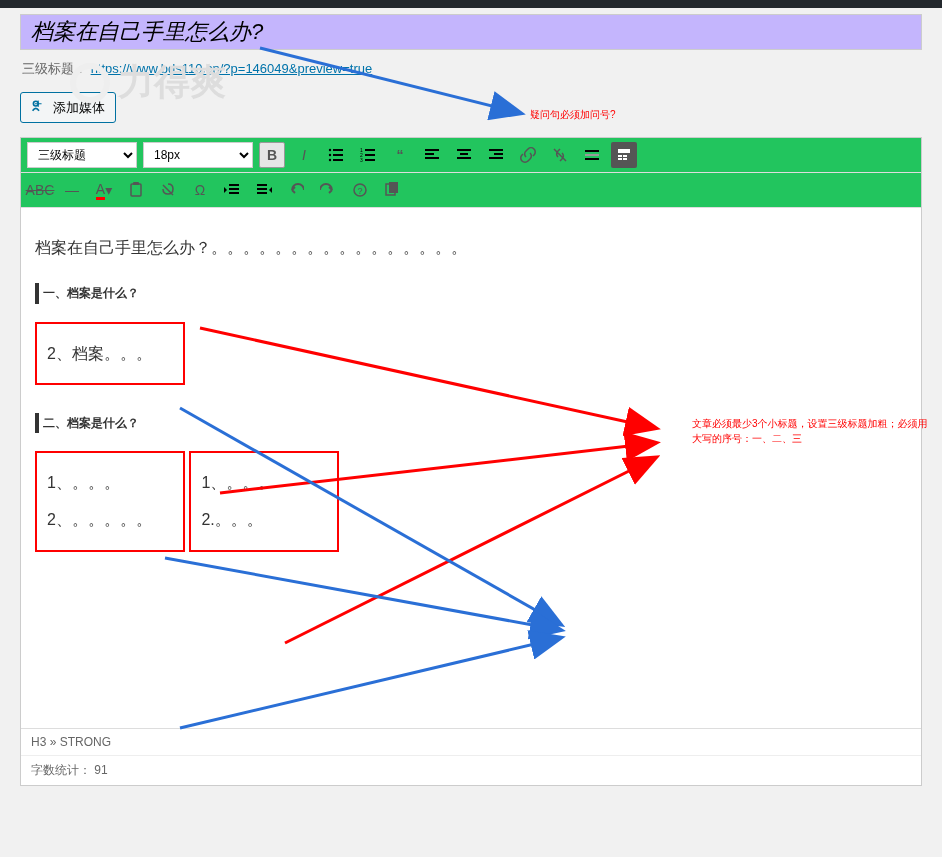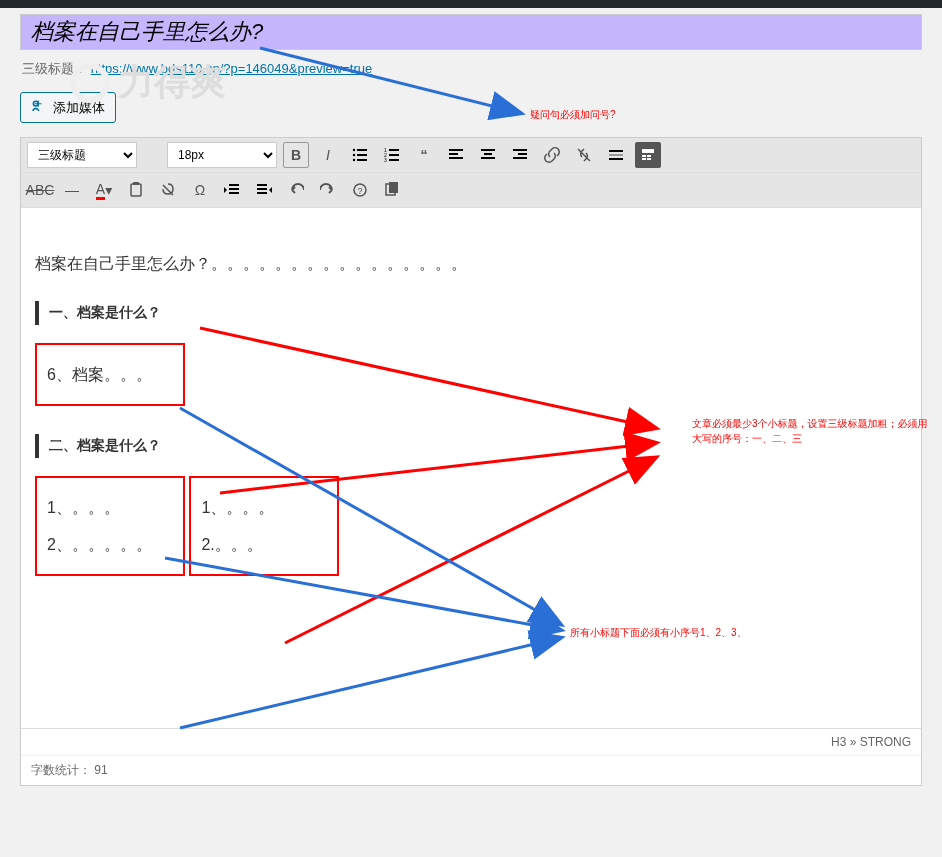--- a/index.html
+++ b/index.html
@@ -4,35 +4,35 @@
 <style>
 * { box-sizing: border-box; margin: 0; padding: 0; }
 body { font-family: Arial, "Microsoft YaHei", sans-serif; font-size: 13px; color: #333; background: #f1f1f1; width: 942px; }
 .topbar { height: 8px; background: #23282d; }
 .main { background: #f1f1f1; padding: 0 20px 10px 20px; position: relative; }
 .title-input { width: 100%; font-size: 22px; padding: 4px 10px; border: 1px solid #ccc; background: #c4b5fd; margin-top: 6px; font-style: italic; }
 .permalink-row { margin: 10px 0 14px 2px; font-size: 13px; color: #666; }
 .permalink-row a { color: #0073aa; text-decoration: underline; }
 .add-media-btn { display: inline-flex; align-items: center; gap: 6px; border: 1px solid #0071a1; color: #000000; background: #f3f5f6; padding: 5px 10px; border-radius: 3px; cursor: pointer; font-size: 13px; }
 .editor-wrap { border: 1px solid #ccc; background: #fff; margin-top: 14px; }
-.toolbar { background: #e5e5e5; border-bottom: 1px solid #ddd; padding: 4px 6px; display: flex; flex-wrap: wrap; align-items: center; gap: 6px; }
+.toolbar { background: #22c55e; border-bottom: 1px solid #ddd; padding: 4px 6px; display: flex; flex-wrap: wrap; align-items: center; gap: 6px; }
 .toolbar select { height: 26px; border: 1px solid #ccc; background: #fff; padding: 2px 6px; font-size: 12px; }
 .sel-heading { width: 110px; }
-.sel-fontsize { width: 110px; margin-left: 24px; }
+.sel-fontsize { width: 110px; }
 .tbtn { width: 26px; height: 26px; display: inline-flex; align-items: center; justify-content: center; border: 1px solid transparent; cursor: pointer; color: #555; font-size: 14px; border-radius: 2px; }
 .tbtn.bold-active { border: 1px solid #999; background: #e6e6e6; font-weight: bold; }
 .tbtn svg { width: 16px; height: 16px; }
 .row2 { border-bottom: 1px solid #ddd; }
 .content-area { padding: 18px 14px; min-height: 520px; font-size: 16px; line-height: 1.7; position: relative; }
-.content-area p { margin: 24px 0; }
-.content-area h3 { font-size: 14px; font-weight: bold; margin: 22px 0 12px 0; padding-left: 10px; border-left: 4px solid #333; }
+.content-area p { margin: 8px 0; }
+.content-area h3 { font-size: 12px; font-weight: bold; margin: 22px 0 12px 0; padding-left: 4px; border-left: 4px solid #333; }
 .redbox { border: 2px solid #ff0000; padding: 6px 10px; display: inline-block; min-width: 150px; margin: 6px 0; }
 .redbox p { margin: 10px 0; }
 .status-bar { border-top: 1px solid #ddd; font-size: 12px; color: #666; }
-.status-bar .path { padding: 6px 10px; border-bottom: 1px solid #eee; text-align: right; }
+.status-bar .path { padding: 6px 10px; border-bottom: 1px solid #eee; }
 .status-bar .wc { padding: 6px 10px; }
 .annotation { position: absolute; color: #ff0000; font-size: 10px; z-index: 20; }
 .watermark { position: absolute; left: 70px; top: 50px; font-size: 36px; color: #ddd; font-weight: bold; z-index: 0; display: flex; align-items: center; gap: 8px; }
 .watermark-circle { width: 40px; height: 40px; border-radius: 50%; border: 6px solid #eee; display: inline-block; position: relative; }
 .svg-overlay { position: absolute; top: 0; left: 0; pointer-events: none; z-index: 15; }
 
 
 </style>
 </head>
 <body>
@@ -207,21 +207,21 @@
             <rect x="5" y="0" width="9" height="11" fill="#555"></rect>
           </svg>
         </span>
     </div>
 
     <div class="content-area">
       <p>档案在自己手里怎么办？。。。。。。。。。。。。。。。。</p>
 
       <h3>一、档案是什么？</h3>
       <div class="redbox">
-        <p>6、档案。。。</p>
+        <p>2、档案。。。</p>
       </div>
 
       <h3>二、档案是什么？</h3>
       <div class="redbox">
         <p>1、。。。</p>
         <p>2、。。。。。</p>
       </div>
 
       <div class="redbox">
         <p>1、。。。</p>
@@ -234,21 +234,20 @@
       <div class="wc">
         <span>字数统计：</span>
         <span>91</span>
       </div>
     </div>
   </div>
 
   
   <div class="annotation" style="left:530px; top:100px;">疑问句必须加问号?</div>
   <div class="annotation" style="left:692px; top:408px; width:240px; line-height:1.5;">文章必须最少3个小标题，设置三级标题加粗；必须用大写的序号：一、二、三</div>
-  <div class="annotation" style="left:570px; top:618px;">所有小标题下面必须有小序号1、2、3、</div>
 
   
   <svg class="svg-overlay" width="942" height="857">
     <defs>
       <marker id="arr-blue" markerWidth="12" markerHeight="10" refX="10" refY="5" orient="auto">
         <path d="M0,0 L12,5 L0,10 z" fill="#2a6fd6"></path>
       </marker>
       <marker id="arr-red" markerWidth="12" markerHeight="10" refX="10" refY="5" orient="auto">
         <path d="M0,0 L12,5 L0,10 z" fill="#ff0000"></path>
       </marker>

